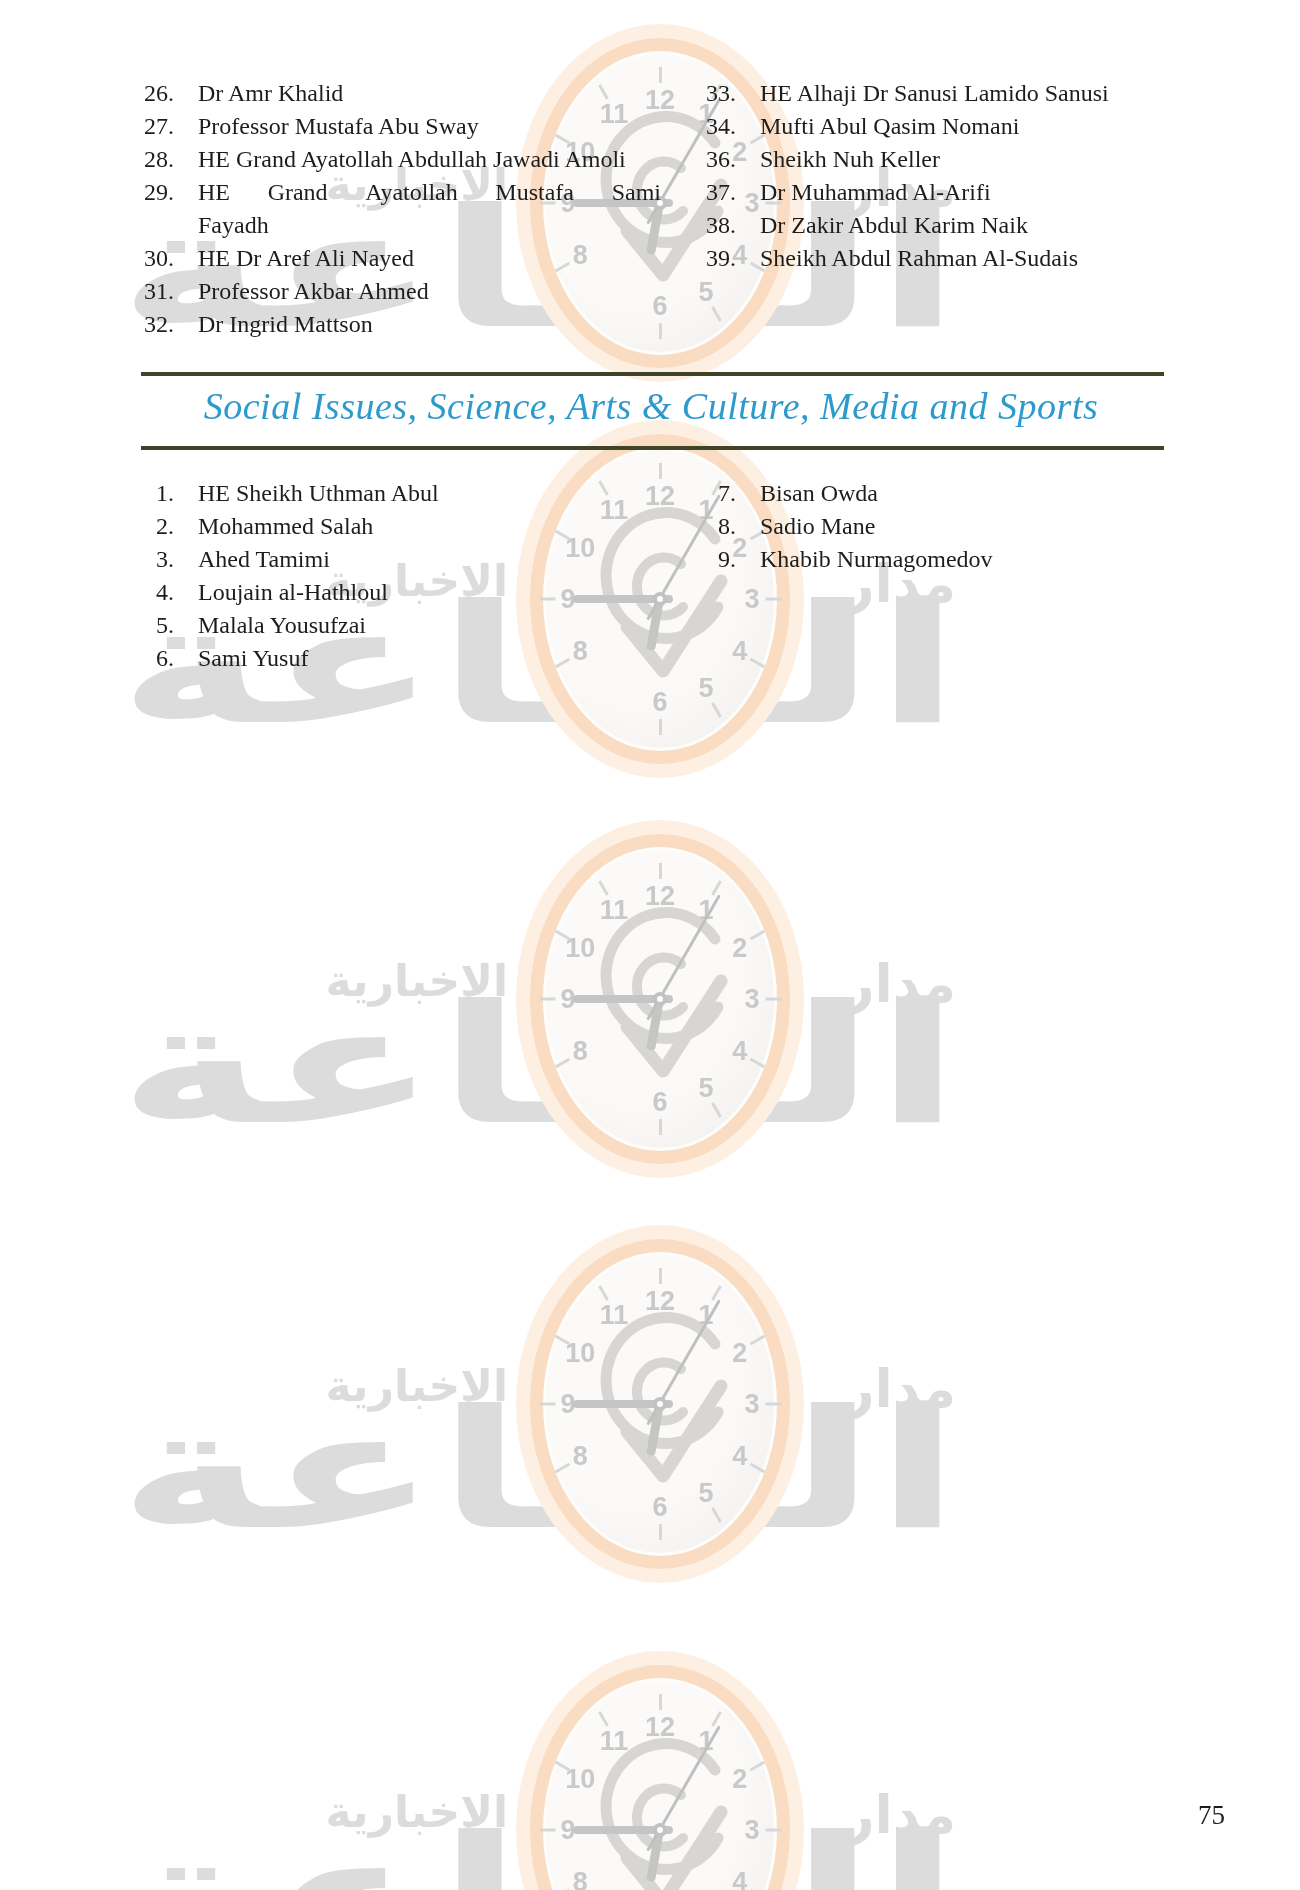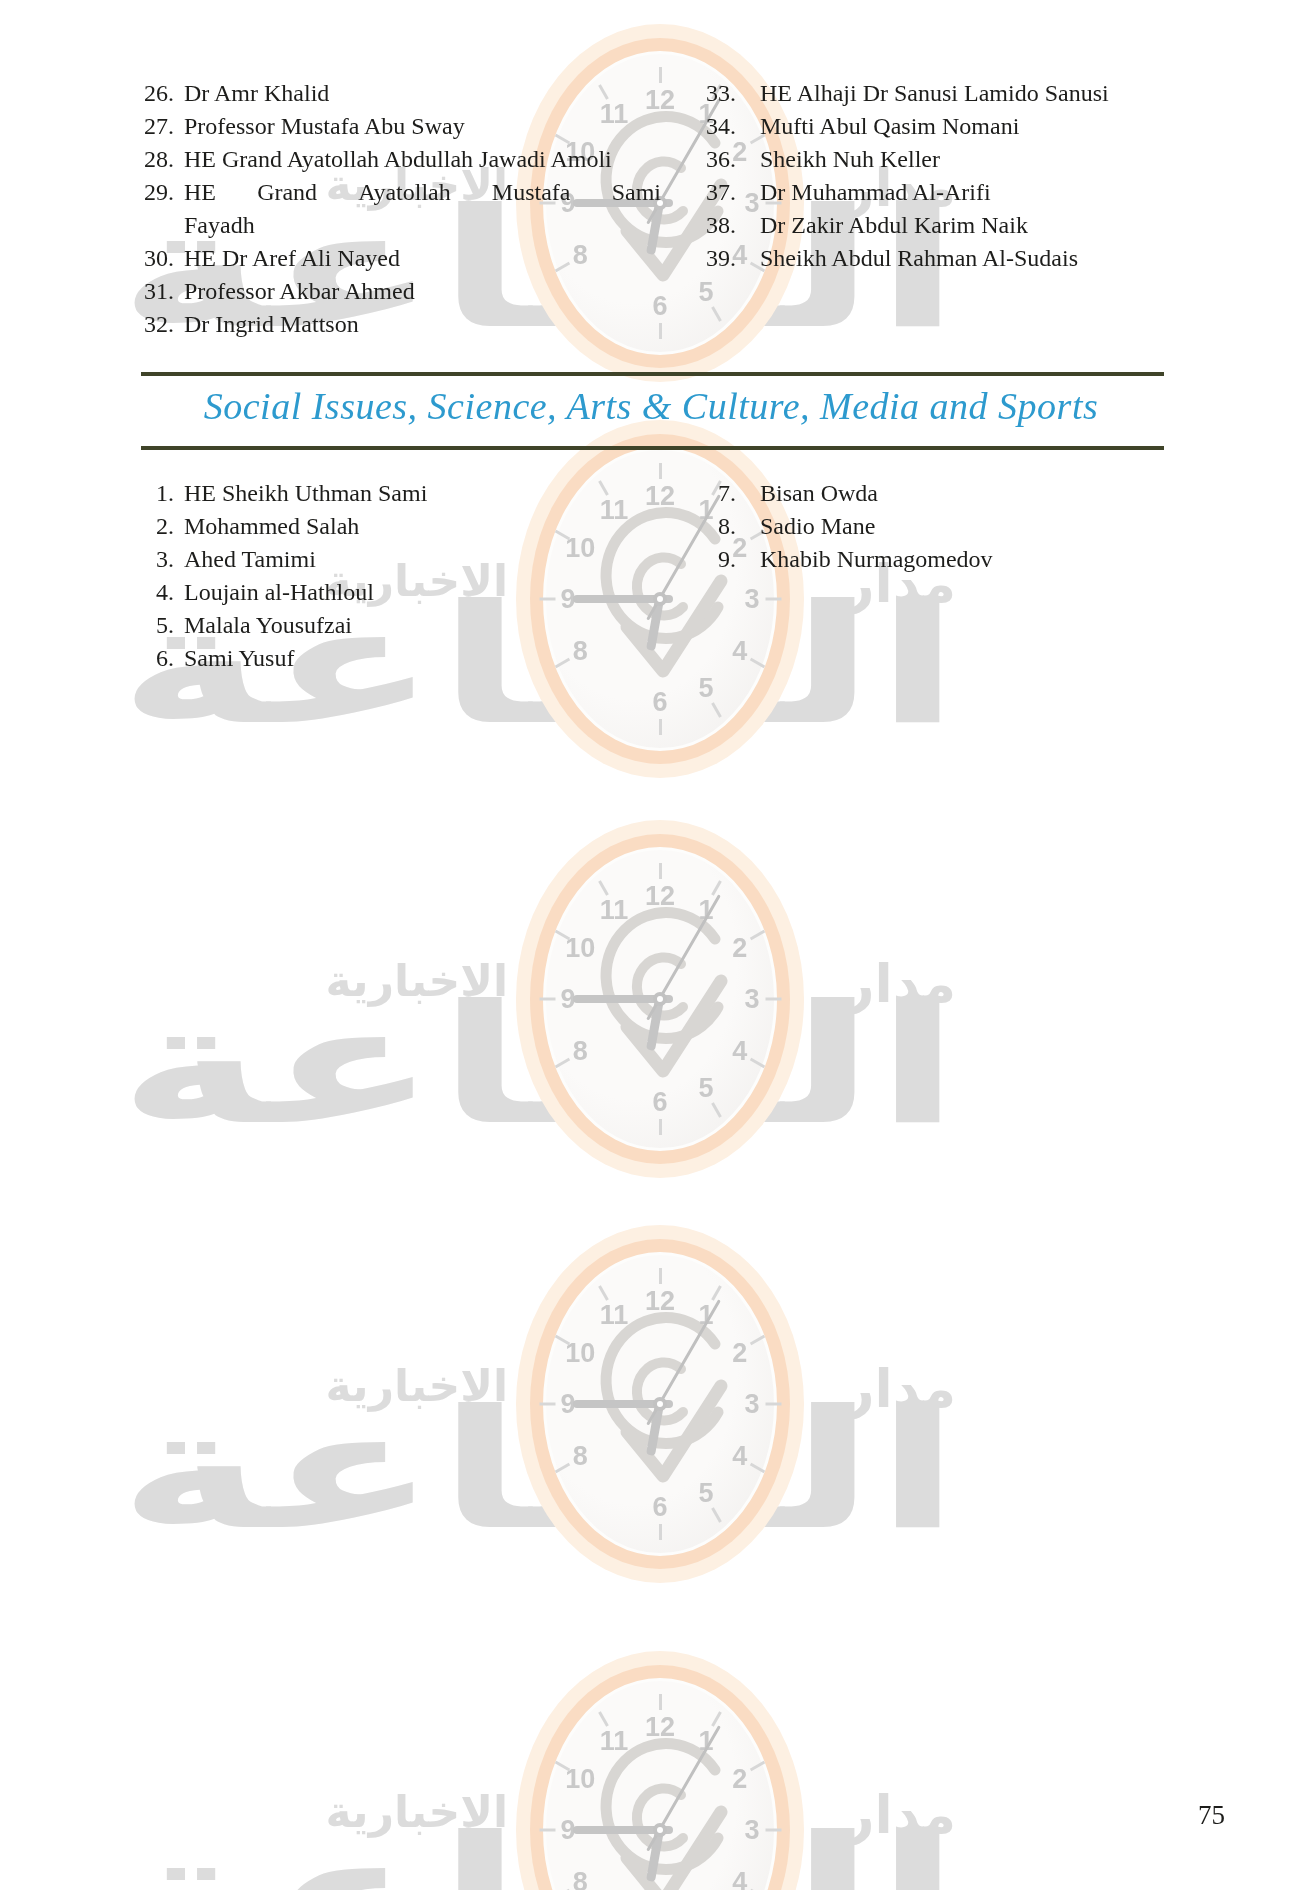--- a/index.html
+++ b/index.html
@@ -46,21 +46,21 @@
   .pin{
     position:absolute; left:123px; top:158px; width:14px; height:14px; box-sizing:border-box;
     border-radius:50%; background:#fff; border:4px solid #c2c2c2;
   }
   .swirl{position:absolute; left:45px; top:55px;}
   
   .content{position:absolute; inset:0; z-index:2;}
   .col{position:absolute; font-size:24px; line-height:33px;}
   .lrow{display:flex;}
   .lrow .num{flex:0 0 40px; text-align:right;}
-  .lrow .txt{margin-left:10px; flex:1 1 auto;}
+  .lrow .txt{margin-left:24px; flex:1 1 auto;}
   .col-right .lrow .num{flex-basis:46px;}
   .col-right .lrow .txt{margin-left:24px;}
   .jline{display:flex; justify-content:space-between;}
   #list1-left{left:134px; top:77px; width:527px;}
   #list1-right{left:690px; top:77px; width:440px;}
   #list2-left{left:134px; top:477px; width:527px;}
   #list2-right{left:690px; top:477px; width:440px;}
   .rule{position:absolute; left:141px; width:1023px; height:4px; background:var(--rule-color,#3f4429);}
   .rule-top{top:372px;}
   .rule-bottom{top:446px;}
@@ -345,21 +345,21 @@
         </div>
       </div>
 
     <div class="rule rule-top"></div>
     <h2 class="section-heading" style="margin:0; font-weight:normal;">Social Issues, Science, Arts &amp; Culture, Media and Sports</h2>
     <div class="rule rule-bottom"></div>
 
     <div class="col col-left" id="list2-left">
         <div class="lrow">
           <span class="num">1.</span>
-          <span class="txt">HE Sheikh Uthman Sami</span>
+          <span class="txt">HE Sheikh Uthman Abul</span>
         </div>
         <div class="lrow">
           <span class="num">2.</span>
           <span class="txt">Mohammed Salah</span>
         </div>
         <div class="lrow">
           <span class="num">3.</span>
           <span class="txt">Ahed Tamimi</span>
         </div>
         <div class="lrow">

